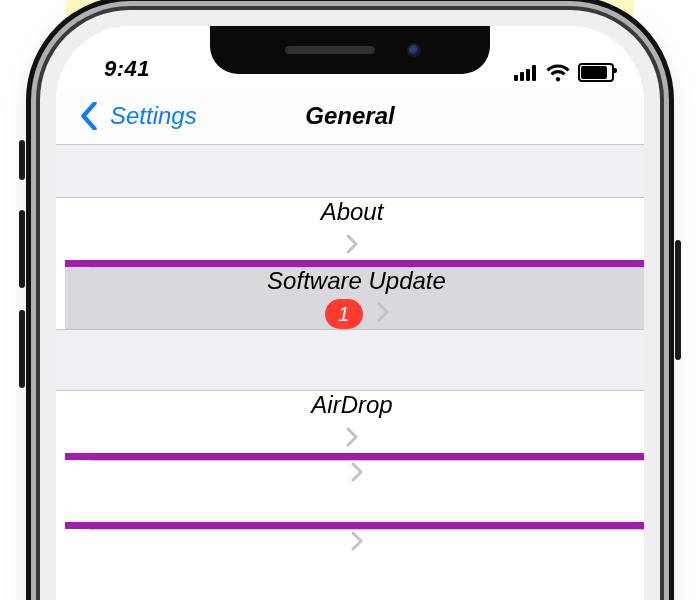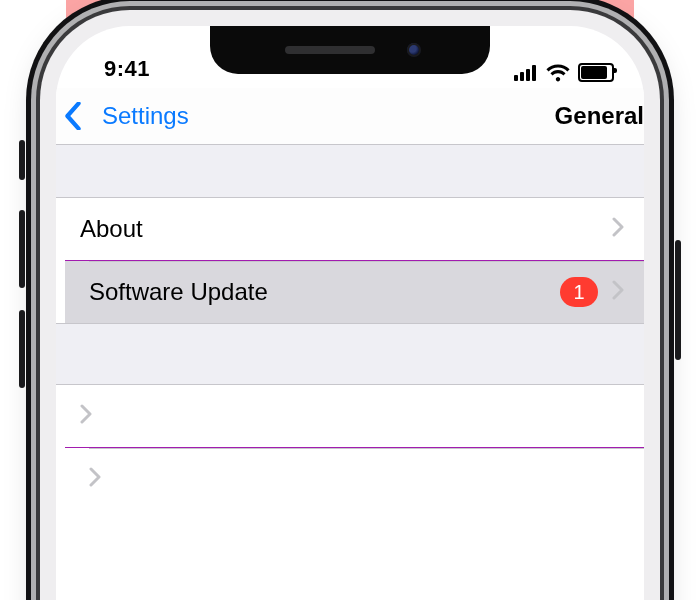--- a/index.html
+++ b/index.html
@@ -11,21 +11,22 @@
     font-family: -apple-system, "Helvetica Neue", Helvetica, Arial, sans-serif;
     overflow: hidden;
     display: flex;
     align-items: flex-start;
     justify-content: center;
   }
   .stage {
     position: relative;
     width: 568px;
     height: 600px;
-    background: #fca5a5;
+    background: #fef9c3;
+    font-style: italic;
   }
   .phone {
     position: absolute;
     top: 10px;
     left: 50%;
     transform: translateX(-50%);
     width: 620px;
     height: 1180px;
     background: #efeef0;
     border-radius: 90px;
@@ -147,31 +148,31 @@
     height: 56px;
     border-bottom: 1px solid #c7c6cb;
     display: flex;
     align-items: center;
     position: relative;
     background:#fdfdfd;
   }
   .back {
     display: flex;
     align-items: center;
-    gap: 20px;
+    gap: 12px;
     color: #0a7aff;
     font-size: 24px;
-    padding-left: 8px;
+    padding-left: 24px;
     cursor: pointer;
   }
   .back svg { width: 18px; height: 28px; }
   .nav-title {
     position: absolute;
     left: 0; right: 0;
-    text-align: right;
+    text-align: center;
     font-size: 24px;
     font-weight: 700;
     color:#000;
     pointer-events: none;
   }
 
   .group-spacer {
     height: 52px;
     background: #efeff4;
     border-bottom: 1px solid #c7c6cb;
@@ -181,23 +182,24 @@
   .row {
     display: flex;
     align-items: center;
     justify-content: space-between;
     height: 62px;
     padding: 0 20px 0 24px;
     font-size: 24px;
     color: #000;
     background: #fff;
     cursor: pointer;
+    flex-direction: column;
   }
   .row.selected { background: #d9d8dd; }
-  .row + .row { border-top: 1px solid #a21caf; margin-left: 9px; }
+  .row + .row { border-top: 7px solid #a21caf; margin-left: 9px; }
   .row .right {
     display: flex;
     align-items: center;
     gap: 14px;
   }
   .chevron { color: #c3c3c7; }
 
   .badge {
     min-width: 30px;
     height: 30px;
@@ -297,20 +299,30 @@
                 </svg>
             </span>
           </div>
         </div>
       </div>
 
       <div class="group-spacer small"></div>
 
       <div class="group">
         <div class="row">
+          <span>AirDrop</span>
+          <div class="right">
+            <span class="chevron">
+              <svg width="12" height="20" viewBox="0 0 12 20">
+                  <polyline points="2,2 10,10 2,18" fill="none" stroke="#c3c3c7" stroke-width="3" stroke-linecap="round" stroke-linejoin="round"></polyline>
+                </svg>
+            </span>
+          </div>
+        </div>
+        <div class="row">
           <div class="right">
             <span class="chevron">
               <svg width="12" height="20" viewBox="0 0 12 20">
                   <polyline points="2,2 10,10 2,18" fill="none" stroke="#c3c3c7" stroke-width="3" stroke-linecap="round" stroke-linejoin="round"></polyline>
                 </svg>
             </span>
           </div>
         </div>
         <div class="row">
           <div class="right">

